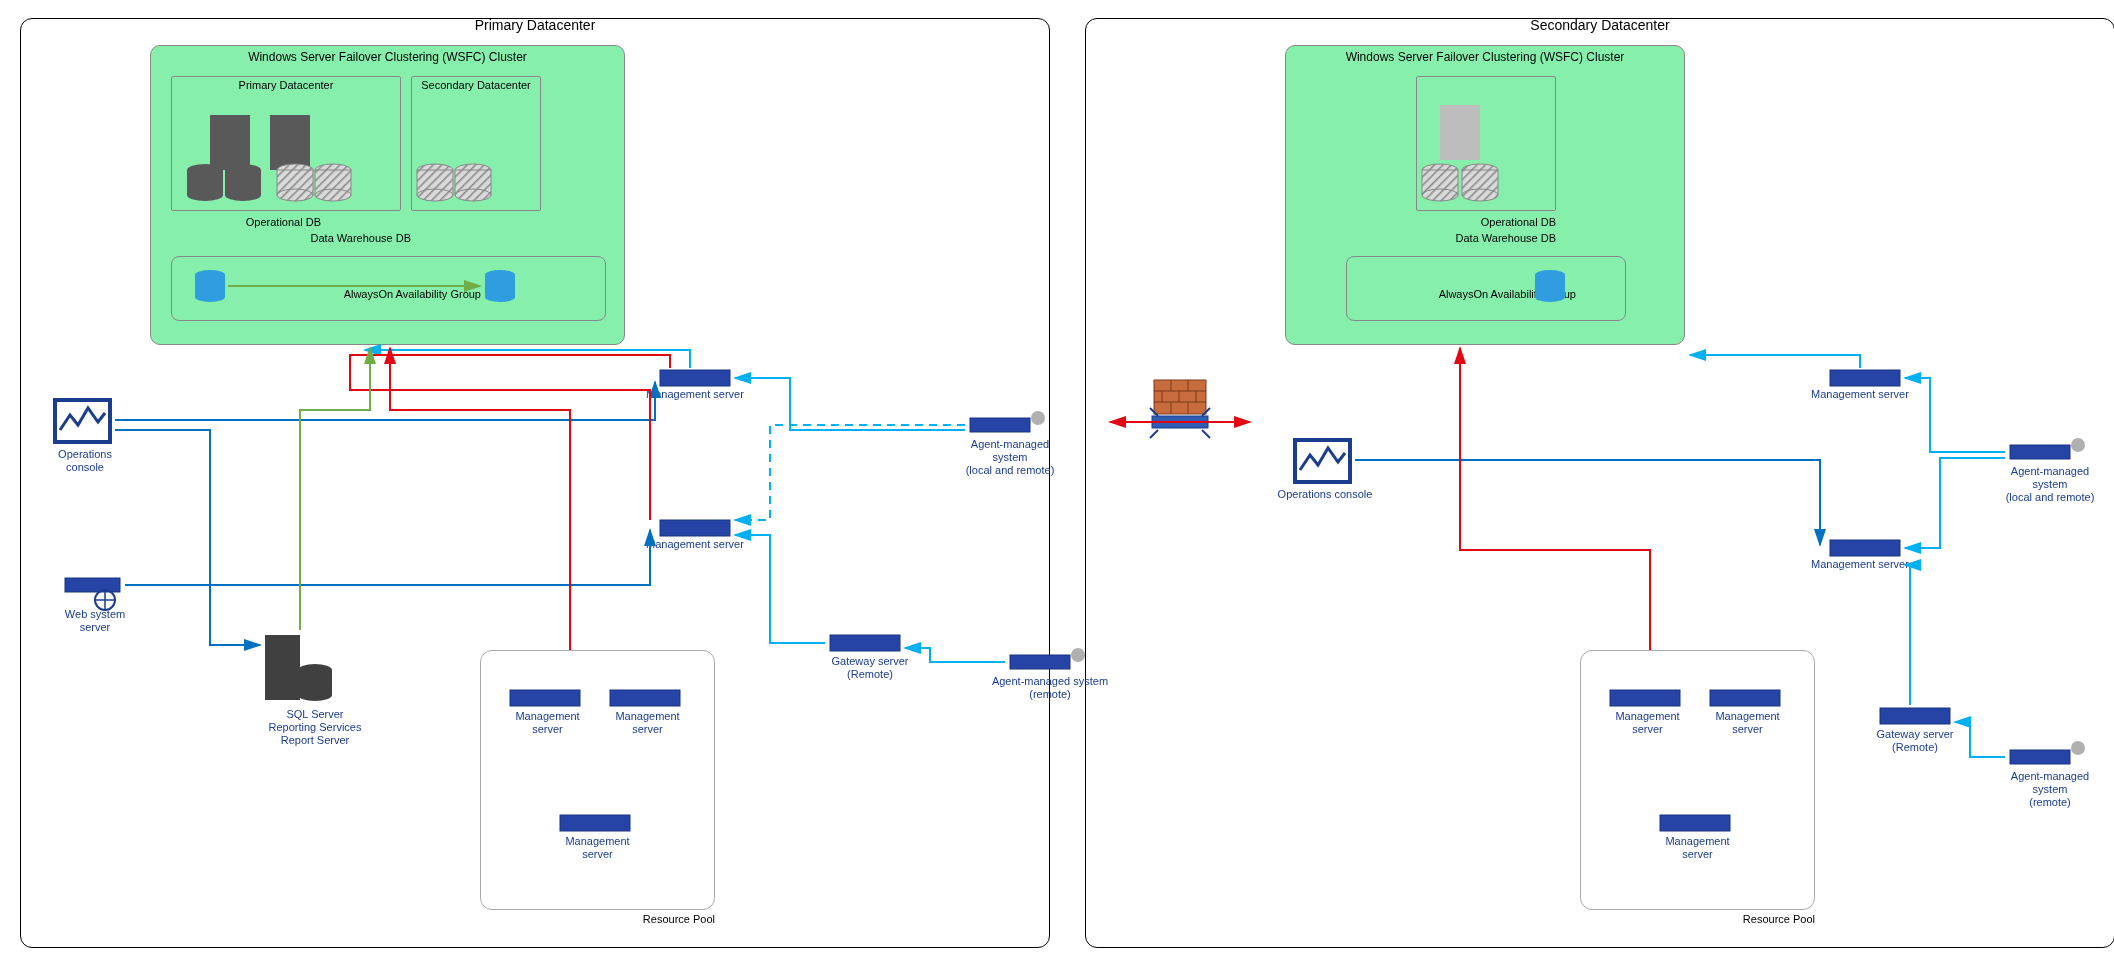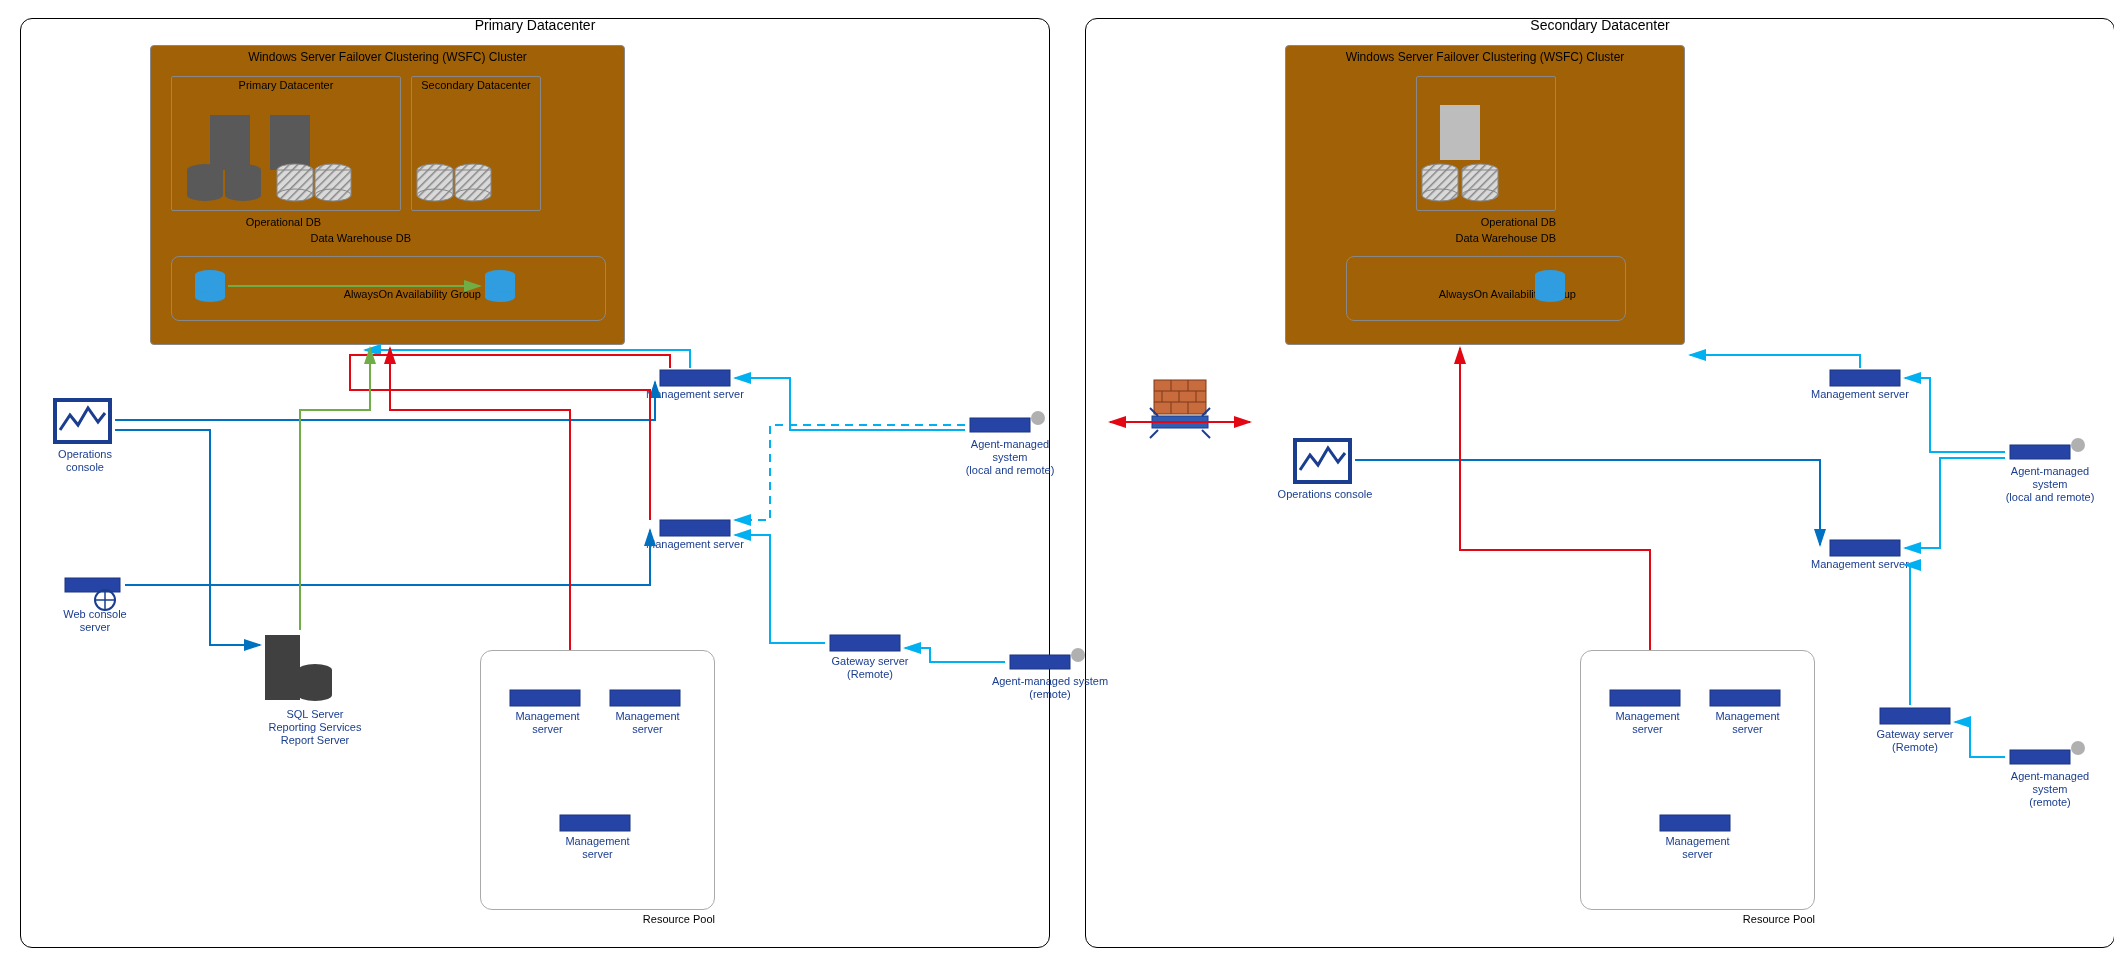--- a/index.html
+++ b/index.html
@@ -25,22 +25,22 @@
     position: absolute;
     top: -2px;
     left: 50%;
     transform: translateX(-50%);
     font-size: 14px;
     font-weight: 400;
   }
   .wsfc-box {
     position: absolute;
     border: 1px solid #888;
-    background: #a16207;
-    border-radius: 4px;
+    background: #86efac;
+    border-radius: 10px;
   }
   .wsfc-title {
     position: absolute;
     top: 4px;
     left: 0; right: 0;
     text-align: center;
     font-size: 12px;
   }
   .sub-box {
     position: absolute;
@@ -130,21 +130,21 @@
     <div class="label-black" style="left:110px; top:242px; width:180px;">AlwaysOn Availability Group</div>
   </div>
 
   <div class="sub-box" style="left:470px; top:640px; width:235px; height:260px; border-radius:12px; border-color:#aaa;"></div>
   <div class="label-black" style="left:470px; top:903px; width:235px;">Resource Pool</div>
 
   <div class="sub-box" style="left:1570px; top:640px; width:235px; height:260px; border-radius:12px; border-color:#aaa;"></div>
   <div class="label-black" style="left:1570px; top:903px; width:235px;">Resource Pool</div>
 
   <div class="label" style="left:30px; top:438px; width:90px;">Operations console</div>
-  <div class="label" style="left:40px; top:598px; width:90px;">Web console server</div>
+  <div class="label" style="left:40px; top:598px; width:90px;">Web system server</div>
   <div class="label" style="left:235px; top:698px; width:140px; white-space:pre-line;">SQL Server
 Reporting Services
 Report Server</div>
   <div class="label" style="left:630px; top:378px; width:110px;">Management server</div>
   <div class="label" style="left:630px; top:528px; width:110px;">Management server</div>
   <div class="label" style="left:945px; top:428px; width:110px; white-space:pre-line;">Agent-managed system
 (local and remote)</div>
   <div class="label" style="left:800px; top:645px; width:120px;">Gateway server (Remote)</div>
   <div class="label" style="left:980px; top:665px; width:120px; white-space:pre-line;">Agent-managed system
 (remote)</div>

